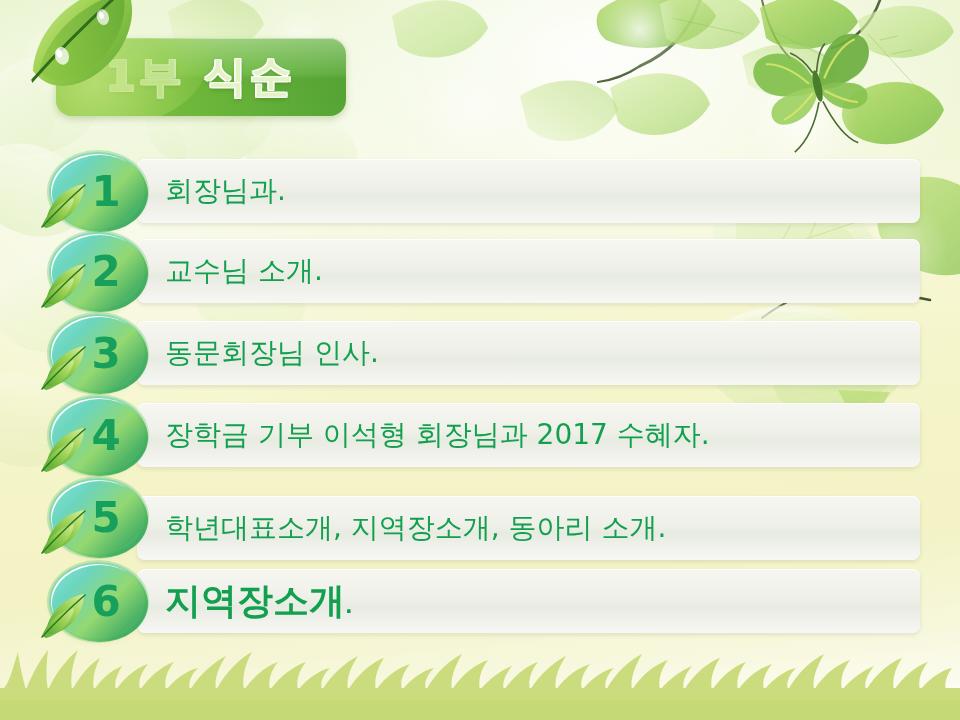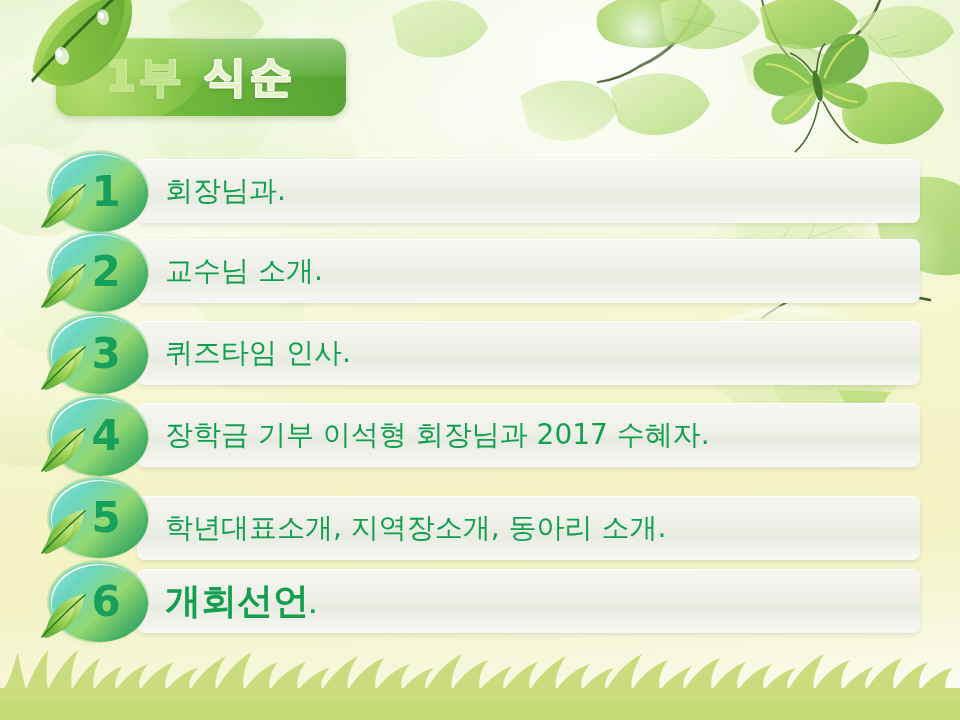--- a/index.html
+++ b/index.html
@@ -393,21 +393,21 @@
           <path d="M 6 40 C 10 22 24 8 44 4 C 44 22 32 38 14 44 C 9 45 6 43 6 40 Z" fill="url(#bl1)"></path>
           <path d="M 2 46 C 6 34 18 22 34 18 C 32 32 20 44 6 48 Z" fill="url(#bl1)" opacity="0.9"></path>
           <path d="M 2 47 C 14 34 30 18 45 5" stroke="#2f7a1d" stroke-width="1.6" fill="none" stroke-linecap="round"></path>
         </svg>
         <div class="badge-num">2</div>
       </div>
     </div>
 
     <div class="row" style="top:317px;">
       <div class="bar">
-        <span class="bar-text">퀴즈타임 인사.</span>
+        <span class="bar-text">동문회장님 인사.</span>
       </div>
       <div class="badge">
         <div class="badge-oval"></div>
         <div class="badge-ring"></div>
         <svg class="badge-leaves" viewBox="0 0 56 48">
           <path d="M 6 40 C 10 22 24 8 44 4 C 44 22 32 38 14 44 C 9 45 6 43 6 40 Z" fill="url(#bl1)"></path>
           <path d="M 2 46 C 6 34 18 22 34 18 C 32 32 20 44 6 48 Z" fill="url(#bl1)" opacity="0.9"></path>
           <path d="M 2 47 C 14 34 30 18 45 5" stroke="#2f7a1d" stroke-width="1.6" fill="none" stroke-linecap="round"></path>
         </svg>
         <div class="badge-num">3</div>
@@ -441,21 +441,21 @@
           <path d="M 6 40 C 10 22 24 8 44 4 C 44 22 32 38 14 44 C 9 45 6 43 6 40 Z" fill="url(#bl1)"></path>
           <path d="M 2 46 C 6 34 18 22 34 18 C 32 32 20 44 6 48 Z" fill="url(#bl1)" opacity="0.9"></path>
           <path d="M 2 47 C 14 34 30 18 45 5" stroke="#2f7a1d" stroke-width="1.6" fill="none" stroke-linecap="round"></path>
         </svg>
         <div class="badge-num">5</div>
       </div>
     </div>
 
     <div class="row" style="top:565px;">
       <div class="bar">
-        <span class="bar-text big"><span>개회선언</span><span class="dot-small">.</span></span>
+        <span class="bar-text big"><span>지역장소개</span><span class="dot-small">.</span></span>
       </div>
       <div class="badge">
         <div class="badge-oval"></div>
         <div class="badge-ring"></div>
         <svg class="badge-leaves" viewBox="0 0 56 48">
           <path d="M 6 40 C 10 22 24 8 44 4 C 44 22 32 38 14 44 C 9 45 6 43 6 40 Z" fill="url(#bl1)"></path>
           <path d="M 2 46 C 6 34 18 22 34 18 C 32 32 20 44 6 48 Z" fill="url(#bl1)" opacity="0.9"></path>
           <path d="M 2 47 C 14 34 30 18 45 5" stroke="#2f7a1d" stroke-width="1.6" fill="none" stroke-linecap="round"></path>
         </svg>
         <div class="badge-num">6</div>

